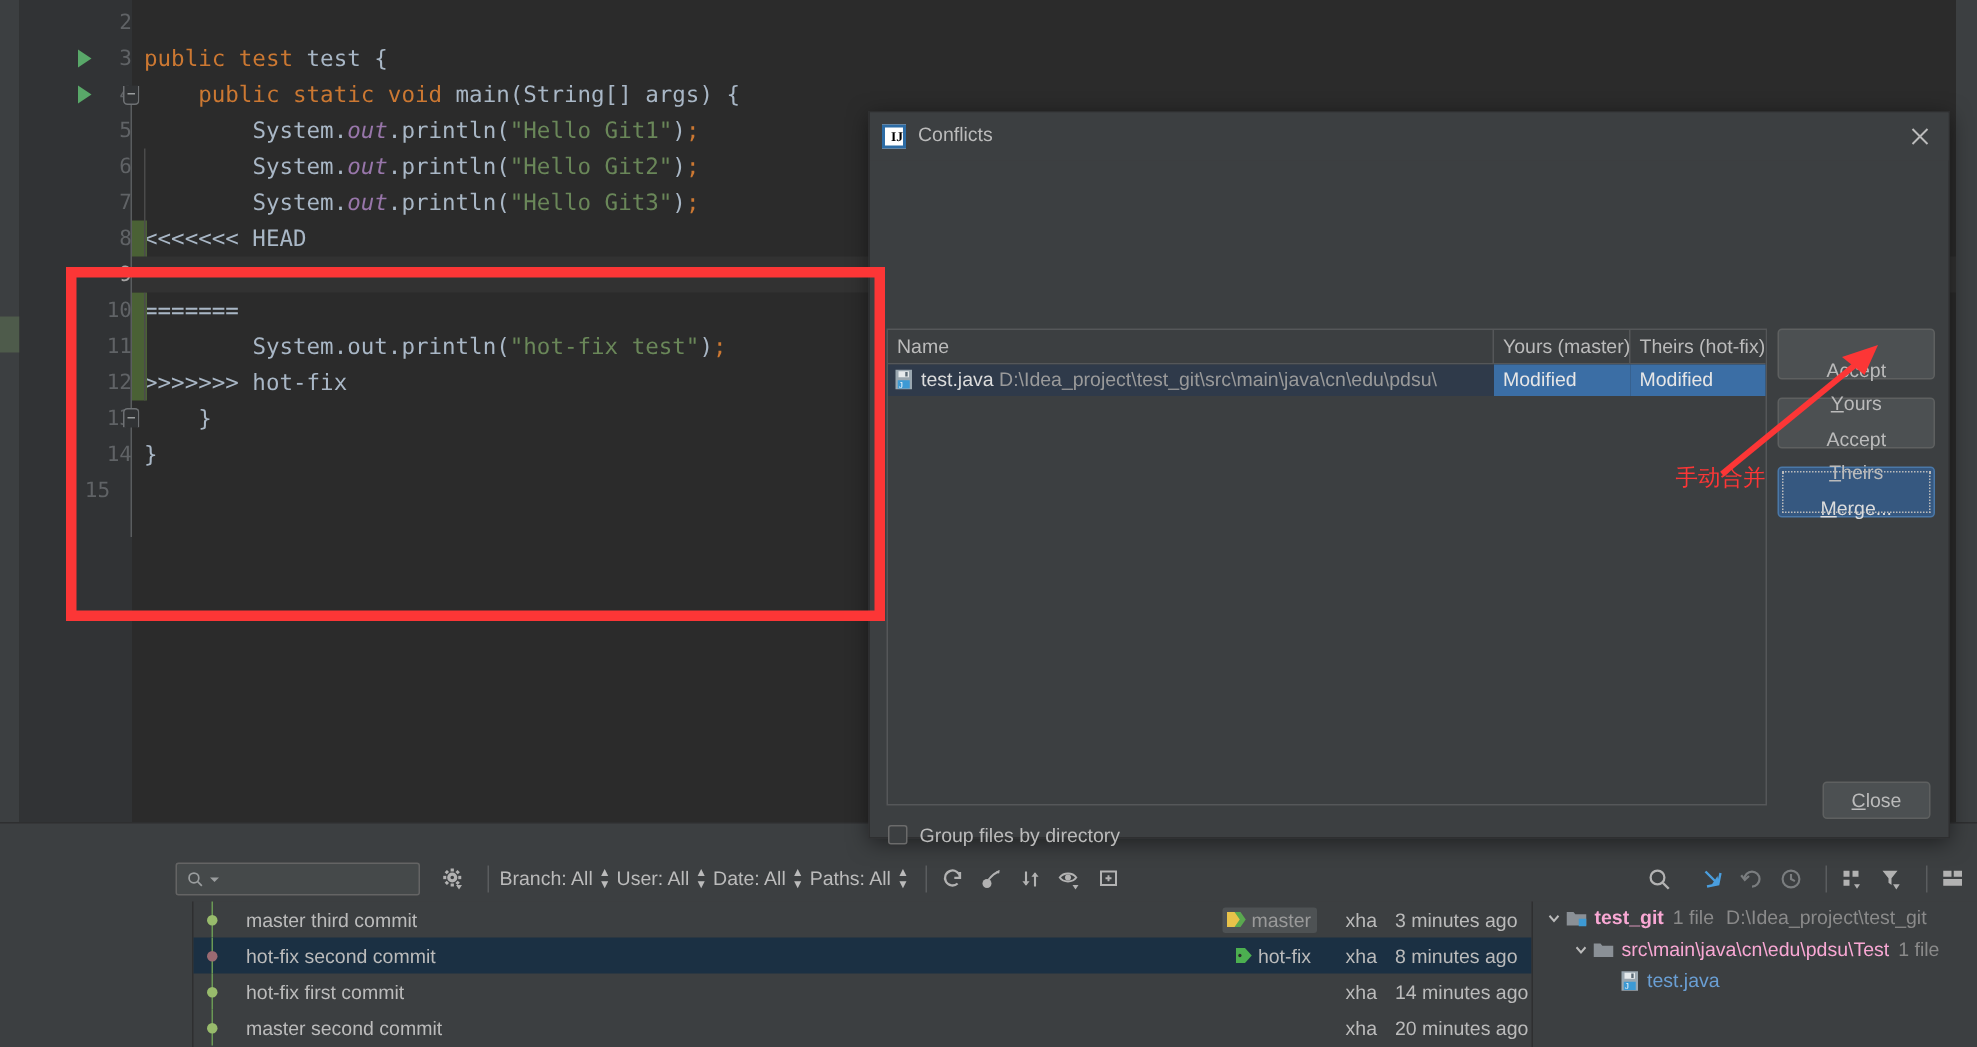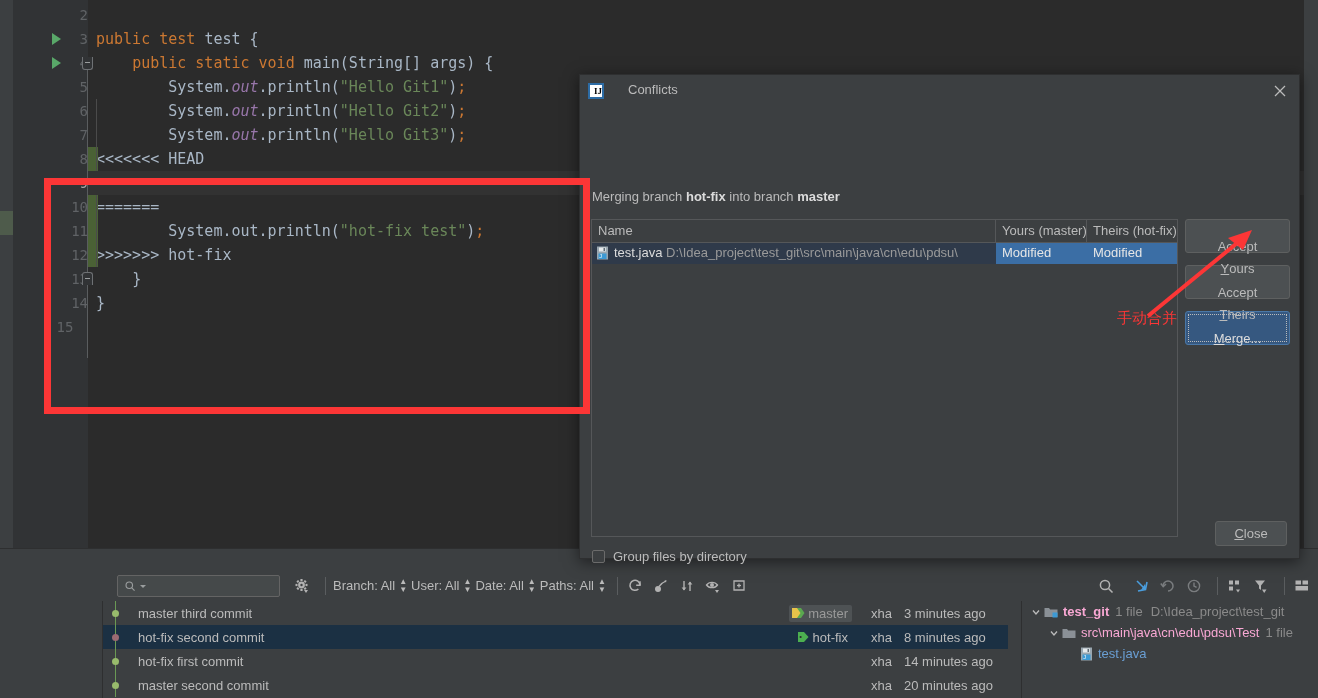--- a/index.html
+++ b/index.html
@@ -171,21 +171,20 @@
     font-size: 9px;
     font-weight: bold;
     font-family: "Liberation Serif", serif;
     line-height: 12px;
     text-align: right;
   }
   .dlg-title {
     position: absolute; left: 32px; top: 7px;
     color: #bbbbbb;
     font-size: 13px;
-    margin-left: 16px;
   }
   .dlg-close {
     position: absolute; right: 10px; top: 7px;
     width: 18px; height: 18px;
     cursor: pointer;
   }
   .dlg-close svg { display: block; }
 
   .dlg-subtitle {
     position: absolute; left: 12px; top: 114px;
@@ -364,21 +363,21 @@
     color: #bbbbbb;
   }
   .tb-icon {
     width: 20px; height: 20px;
     margin-right: 6px;
     cursor: pointer;
     display: flex; align-items: center; justify-content: center;
   }
 
   #commit-list {
-    position: absolute; left: 102px; top: 53px;
+    position: absolute; left: 128px; top: 53px;
     width: 905px; height: 97px;
     background: #3c3f41;
     border-left: 1px solid #2e2f30;
   }
   .commit-row {
     position: relative;
     height: 24px;
     display: flex; align-items: center;
     cursor: pointer;
   }
@@ -750,23 +749,20 @@
       <div class="ij-icon">IJ</div>
       <div class="dlg-title">Conflicts</div>
       <div class="dlg-close">
         <svg width="18" height="18" viewBox="0 0 18 18">
           <line x1="4" y1="4" x2="14" y2="14" stroke="#bbbbbb" stroke-width="1.3"></line>
           <line x1="14" y1="4" x2="4" y2="14" stroke="#bbbbbb" stroke-width="1.3"></line>
         </svg>
       </div>
     </div>
 
-    <div class="dlg-subtitle">
-      <span>Merging branch </span><b>hot-fix</b><span> into branch </span><b>master</b>
-    </div>
 
     <div class="conflict-table">
       <div class="ct-header">
         <div class="ct-th name">Name</div>
         <div class="ct-th yours">Yours (master)</div>
         <div class="ct-th theirs">Theirs (hot-fix)</div>
       </div>
       <div id="ct-body">
           <div class="ct-row">
             <div class="ct-cell name"><svg class="java-file-icon" viewBox="0 0 13 14">

